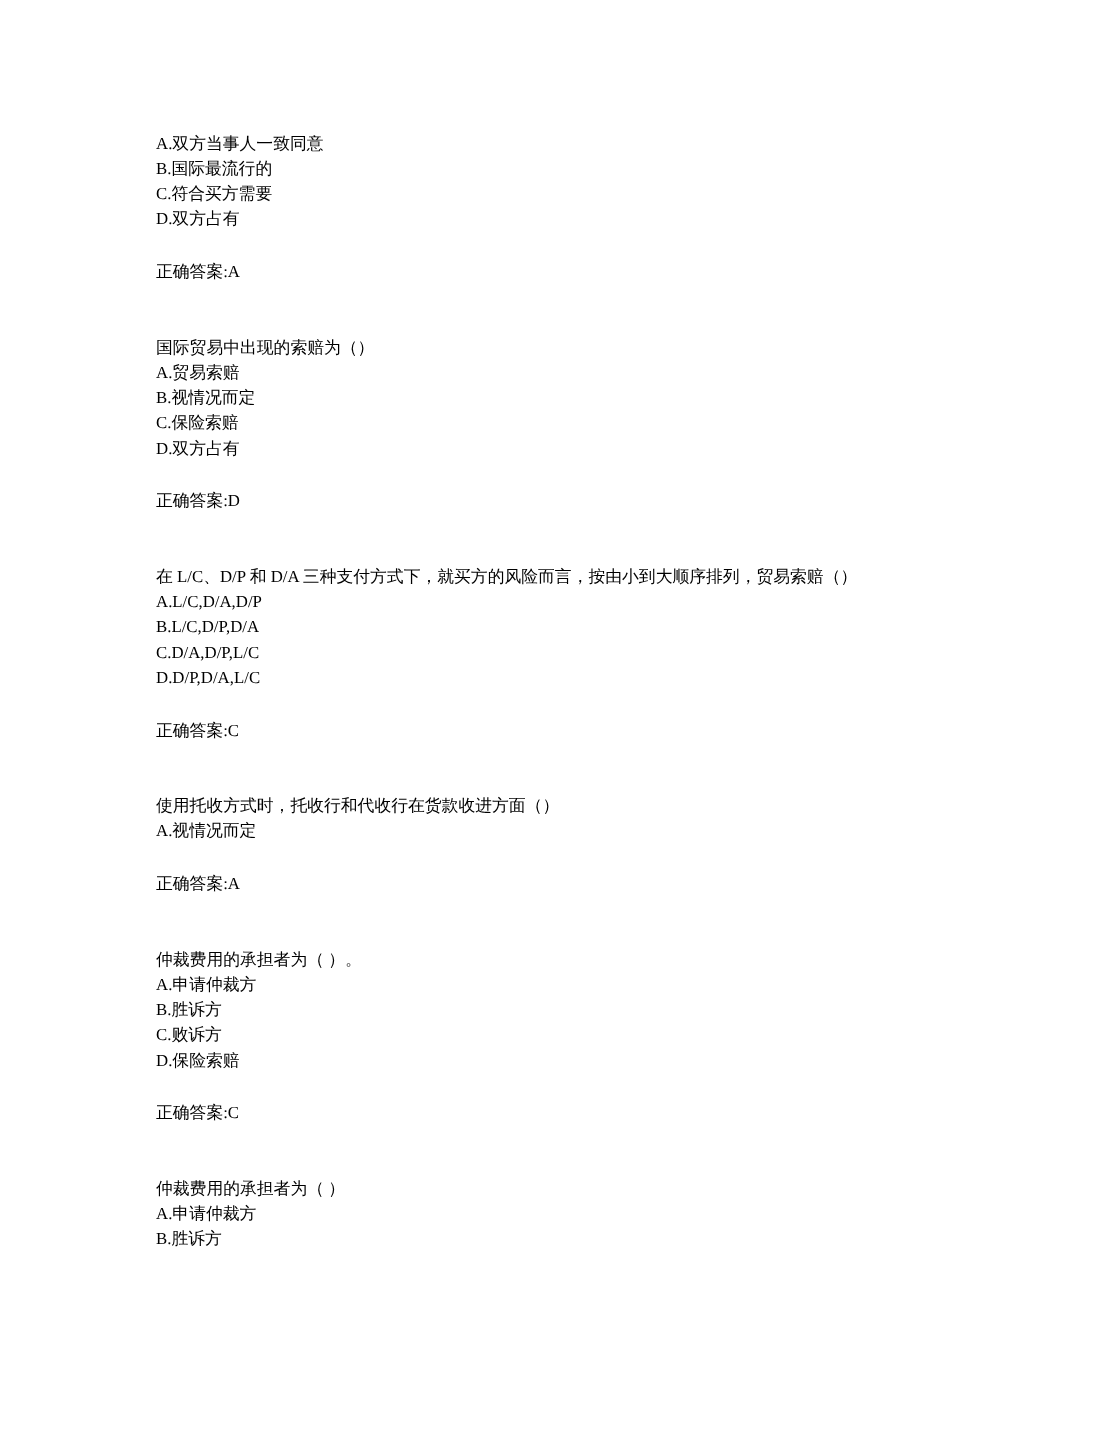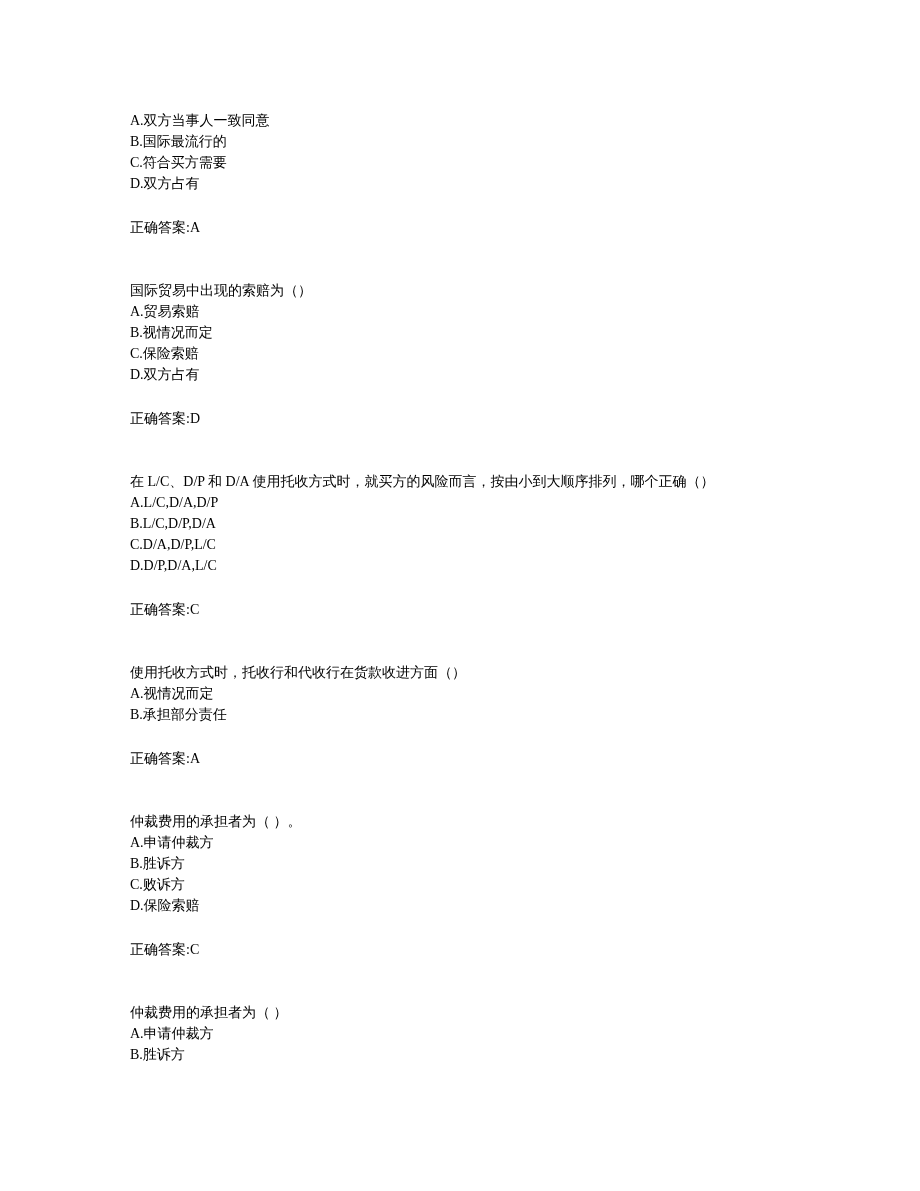--- a/index.html
+++ b/index.html
@@ -44,32 +44,31 @@
 <div class="question-block">
   <span class="stem">国际贸易中出现的索赔为（）</span>
   <span class="option">A.贸易索赔</span>
   <span class="option">B.视情况而定</span>
   <span class="option">C.保险索赔</span>
   <span class="option">D.双方占有</span>
   <div class="answer">正确答案:D</div>
 </div>
 
 <div class="question-block">
-  <span class="stem">在 L/C、D/P 和 D/A 使用托收方式时，就买方的风险而言，按由小到大顺序排列，哪个正确（）</span>
+  <span class="stem">在 L/C、D/P 和 D/A 三种支付方式下，就买方的风险而言，按由小到大顺序排列，贸易索赔（）</span>
   <span class="option">A.L/C,D/A,D/P</span>
   <span class="option">B.L/C,D/P,D/A</span>
   <span class="option">C.D/A,D/P,L/C</span>
   <span class="option">D.D/P,D/A,L/C</span>
   <div class="answer">正确答案:C</div>
 </div>
 
 <div class="question-block">
   <span class="stem">使用托收方式时，托收行和代收行在货款收进方面（）</span>
   <span class="option">A.视情况而定</span>
-  <span class="option">B.承担部分责任</span>
   <div class="answer">正确答案:A</div>
 </div>
 
 <div class="question-block">
   <span class="stem">仲裁费用的承担者为（  ）。</span>
   <span class="option">A.申请仲裁方</span>
   <span class="option">B.胜诉方</span>
   <span class="option">C.败诉方</span>
   <span class="option">D.保险索赔</span>
   <div class="answer">正确答案:C</div>

